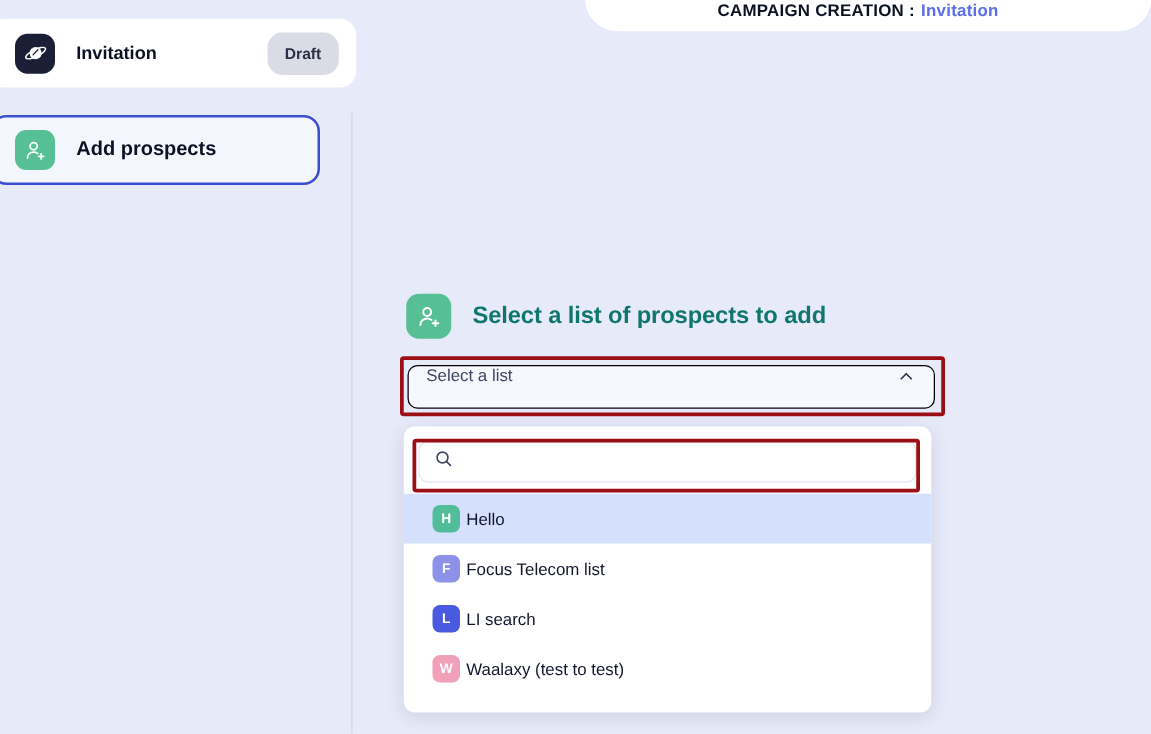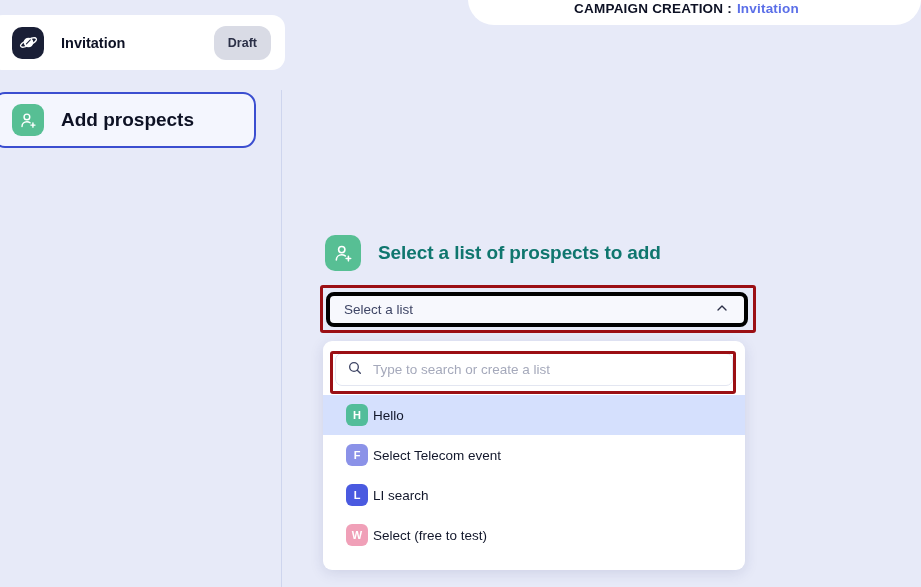--- a/index.html
+++ b/index.html
@@ -116,21 +116,21 @@
     height: 32px;
     border-radius: 9px;
     background: #57bf94;
     display: flex;
     align-items: center;
     justify-content: center;
     flex: none;
   }
   .step-name {
     margin-left: 17px;
-    font-size: 19px;
+    font-size: 16px;
     font-weight: bold;
     color: #0d1124;
   }
 
   
   .content-heading {
     position: absolute;
     top: 235px;
     left: 325px;
     display: flex;
@@ -163,24 +163,23 @@
   .annot-select { left: 320px; top: 285px; width: 436px; height: 48px; }
   .annot-search { left: 330px; top: 351px; width: 406px; height: 43px; }
 
   .select-box {
     position: absolute;
     left: 326px;
     top: 292px;
     width: 422px;
     height: 35px;
     background: #f7f8fd;
-    border: 4px solid #000000;
+    border: 1px solid #000000;
     border-radius: 8px;
     display: flex;
-    align-items: center;
     padding: 0 14px;
   }
   .select-value {
     font-size: 13.5px;
     color: #3e4565;
     flex: 1;
   }
 
   
   .dropdown {
@@ -300,40 +299,39 @@
 <div class="dropdown">
 
   <div class="search-wrap">
     <div class="search-field">
       <span>
         <svg width="16" height="16" viewBox="0 0 24 24" fill="none" stroke="#3e4565" stroke-width="2" stroke-linecap="round">
           <circle cx="10.5" cy="10.5" r="6.5"></circle>
           <path d="M15.4 15.4L20 20"></path>
         </svg>
       </span>
-      <span class="search-text">Type to search or create a list</span>
     </div>
   </div>
 
   <div class="list-row selected">
     <span class="avatar" style="background:#52bd9a">H</span>
     <span class="list-label">Hello</span>
   </div>
 
   <div class="list-row">
     <span class="avatar" style="background:#8b92e8">F</span>
-    <span class="list-label">Select Telecom event</span>
+    <span class="list-label">Focus Telecom list</span>
   </div>
 
   <div class="list-row">
     <span class="avatar" style="background:#4a5ae0">L</span>
     <span class="list-label">LI search</span>
   </div>
 
   <div class="list-row">
     <span class="avatar" style="background:#f0a0b8">W</span>
-    <span class="list-label">Select (free to test)</span>
+    <span class="list-label">Waalaxy (test to test)</span>
   </div>
 
 </div>
 
 <div class="annot annot-select"></div>
 <div class="annot annot-search"></div>
 
 </body></html>

